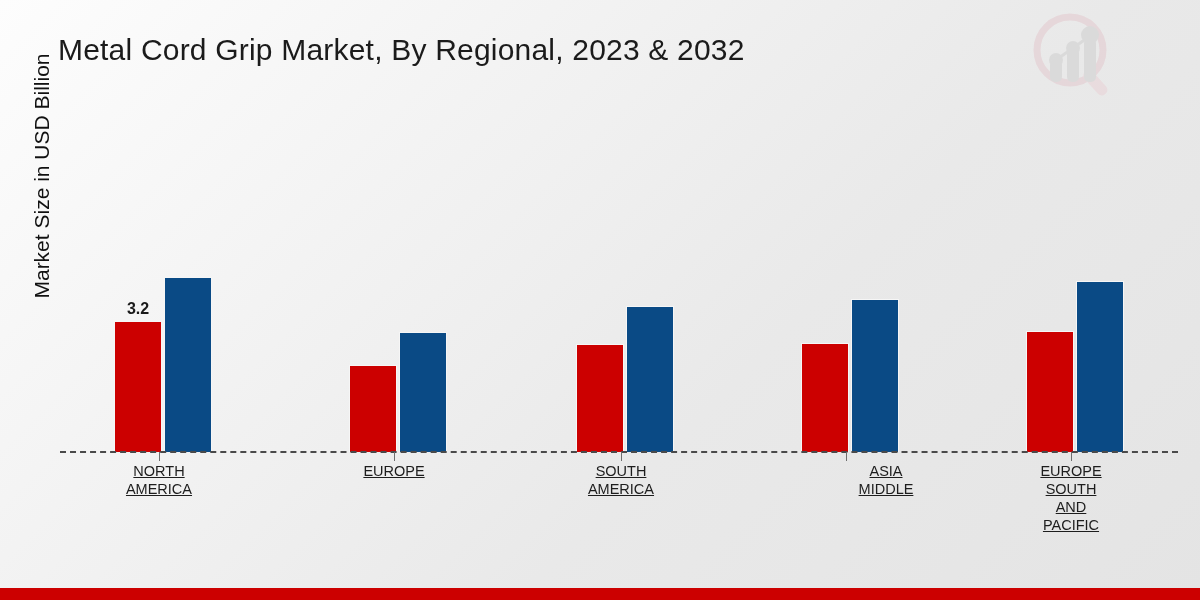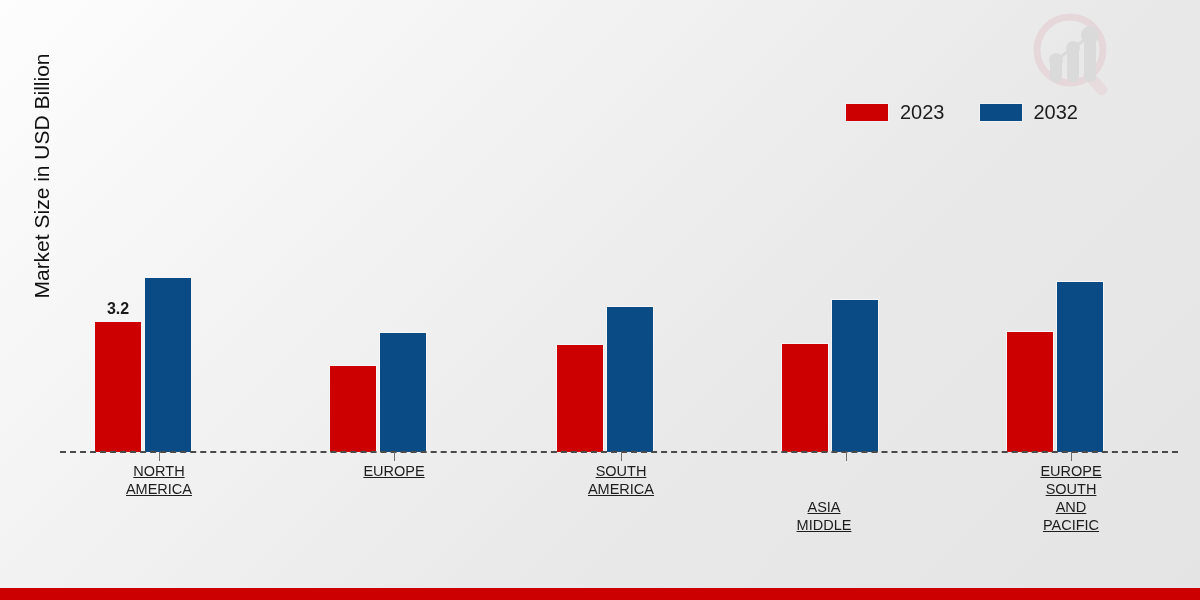--- a/index.html
+++ b/index.html
@@ -30,21 +30,21 @@
   .legend-item{display:flex;align-items:center;gap:11px;}
   .legend-swatch{width:42px;height:17px;border:1px solid #f2f2f2;}
   .legend-label{font-size:20px;color:#1c1c1c;}
   
   #ylabel{
     position:absolute;left:-118px;top:164px;width:320px;
     transform:rotate(-90deg);transform-origin:center center;
     text-align:center;font-size:21px;color:#111;white-space:nowrap;
   }
   
-  #plot{position:absolute;left:44px;top:140px;width:1110px;height:312px;}
+  #plot{position:absolute;left:64px;top:140px;width:1110px;height:312px;}
   #baseline{
     position:absolute;left:60px;top:451px;width:1118px;height:0;
     border-top:2px dashed #4a4a4a;
   }
   .group{position:absolute;bottom:0;height:312px;}
   .bar{
     position:absolute;bottom:0;width:48px;border:1px solid #f6f6f6;border-bottom:none;
     box-sizing:border-box;
   }
   .bar.red{background:#cc0000;left:0;}
@@ -74,31 +74,22 @@
       <rect x="24" y="52" width="12" height="22" rx="5" fill="#cfcfcf"></rect>
       <rect x="41" y="40" width="12" height="34" rx="5" fill="#cfcfcf"></rect>
       <rect x="58" y="30" width="12" height="44" rx="5" fill="#cfcfcf"></rect>
       <circle cx="30" cy="52" r="7" fill="#cfcfcf"></circle>
       <circle cx="47" cy="40" r="7" fill="#cfcfcf"></circle>
       <circle cx="64" cy="27" r="9" fill="#cfcfcf"></circle>
       <path d="M30 52 L47 40 L64 28" stroke="#cfcfcf" stroke-width="3" fill="none"></path>
     </svg>
   </div>
 
+  <div id="title">Metal Cord Grip Market, By Regional, 2023 &amp; 2032</div>
 
-  <div id="legend">
-    <div class="legend-item">
-      <span class="legend-swatch" style="background:#cc0000"></span>
-      <span class="legend-label">2023</span>
-    </div>
-    <div class="legend-item">
-      <span class="legend-swatch" style="background:#0a4a85"></span>
-      <span class="legend-label">2032</span>
-    </div>
-  </div>
 
   <div id="ylabel">Market Size in USD Billion</div>
 
   <div id="plot">
       <div class="group" style="left: 50px;">
         <div class="bar red" title="NORTH AMERICA 2023: 3.2" style="height: 131px; background: rgb(204, 0, 0);"></div>
         <div class="bar blue" title="NORTH AMERICA 2032: 4.3" style="height: 175px; background: rgb(10, 74, 133);"></div>
         <div class="bar-value" style="bottom: 134px;">3.2</div>
       </div>
       <div class="group" style="left: 285px;">
@@ -130,21 +121,21 @@
       <div class="tick" style="left: 394px;"></div>
       <div class="cat" style="left: 319px;">
         <span>EUROPE</span>
       </div>
       <div class="tick" style="left: 621px;"></div>
       <div class="cat" style="left: 546px; text-align: center;">
         <span>SOUTH</span>
         <span>AMERICA</span>
       </div>
       <div class="tick" style="left: 846px;"></div>
-      <div class="cat" style="left: 749px; margin-top: 36px;">
+      <div class="cat" style="left: 811px;">
         <span>ASIA</span>
         <span>MIDDLE</span>
       </div>
       <div class="tick" style="left: 1071px;"></div>
       <div class="cat" style="left: 996px;">
         <span>EUROPE</span>
         <span>SOUTH</span>
         <span>AND</span>
         <span>PACIFIC</span>
       </div>

